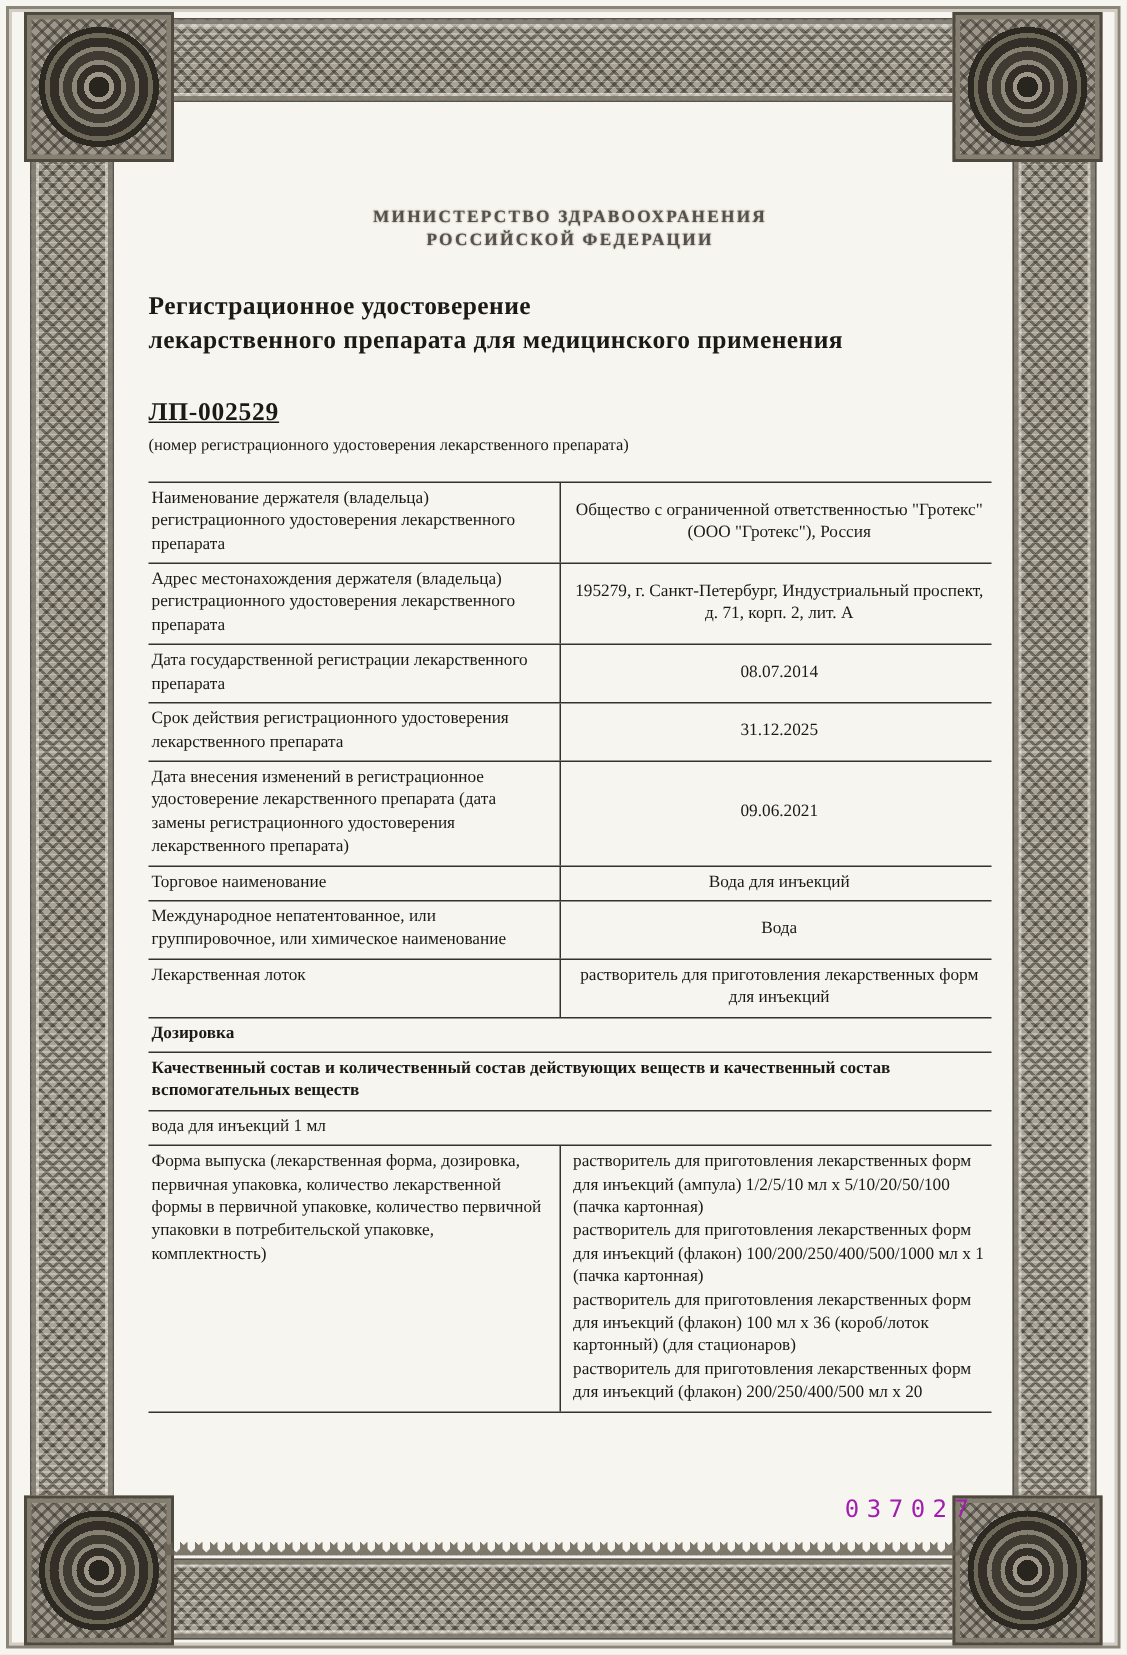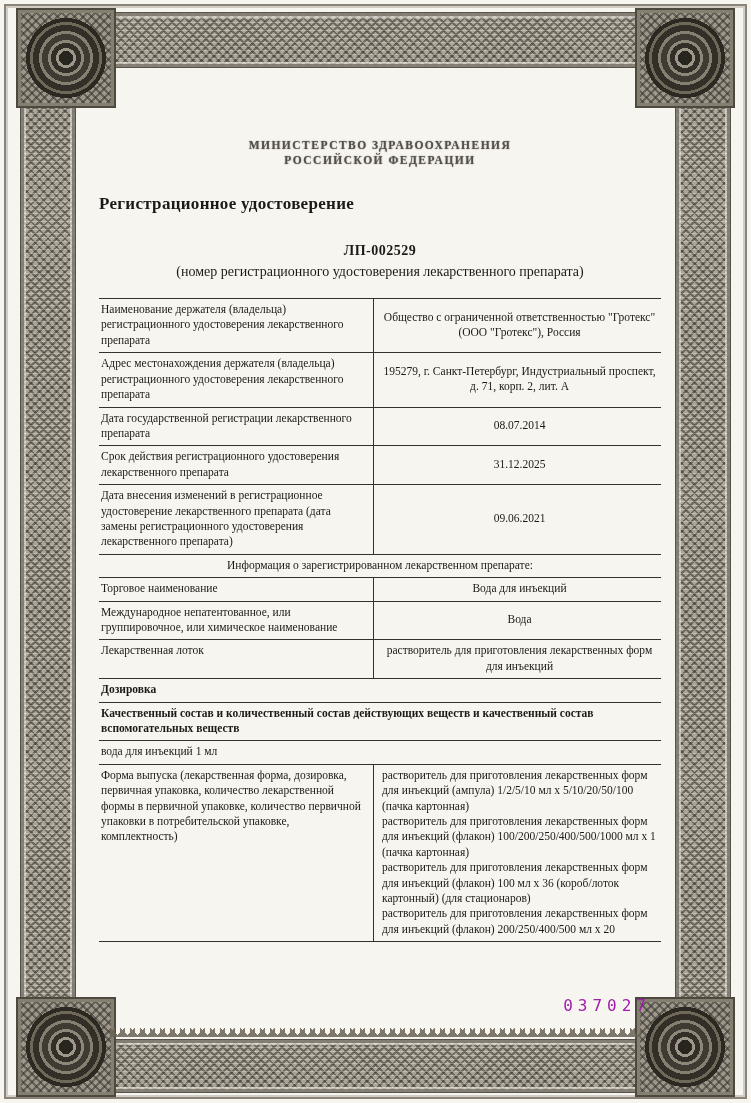--- a/index.html
+++ b/index.html
@@ -84,29 +84,29 @@
   }
   .doc-title{
     margin-top:24px;
     text-align:left;
     font-weight:bold;
     font-size:17px;
     letter-spacing:.3px;
   }
   .reg-number{
     margin-top:26px;
-    text-align:center;
     font-weight:bold;
-    font-size:14px;
+    font-size:17px;
+    text-decoration:underline;
     letter-spacing:.5px;
   }
   .reg-caption{
     margin-top:3px;
-    text-align:center;
-    font-size:14px;
+    text-align:left;
+    font-size:11px;
   }
   .table{
     margin-top:16px;
     border-bottom:1px solid var(--line);
   }
   .trow{
     display:grid;
     grid-template-columns:275px 1fr;
     border-top:1px solid var(--line);
   }
@@ -155,20 +155,21 @@
 
   <div class="content">
 
     <div class="ministry">
       <div>МИНИСТЕРСТВО ЗДРАВООХРАНЕНИЯ</div>
       <div>РОССИЙСКОЙ ФЕДЕРАЦИИ</div>
     </div>
 
     <div class="doc-title">
       <div>Регистрационное удостоверение</div>
+      <div>лекарственного препарата для медицинского применения</div>
     </div>
 
     <div class="reg-number">ЛП-002529</div>
     <div class="reg-caption">(номер регистрационного удостоверения лекарственного препарата)</div>
 
     <div class="table">
 
       <div class="trow">
         <div class="cl">Наименование держателя (владельца) регистрационного удостоверения лекарственного препарата</div>
         <div class="cv center">
@@ -197,21 +198,20 @@
         </div>
       </div>
 
       <div class="trow">
         <div class="cl">Дата внесения изменений в регистрационное удостоверение лекарственного препарата (дата замены регистрационного удостоверения лекарственного препарата)</div>
         <div class="cv center">
           <div class="vline bold">09.06.2021</div>
         </div>
       </div>
 
-      <div class="frow center">Информация о зарегистрированном лекарственном препарате:</div>
 
       <div class="trow">
         <div class="cl">Торговое наименование</div>
         <div class="cv center">
           <div class="vline bold">Вода для инъекций</div>
         </div>
       </div>
 
       <div class="trow">
         <div class="cl">Международное непатентованное, или группировочное, или химическое наименование</div>

